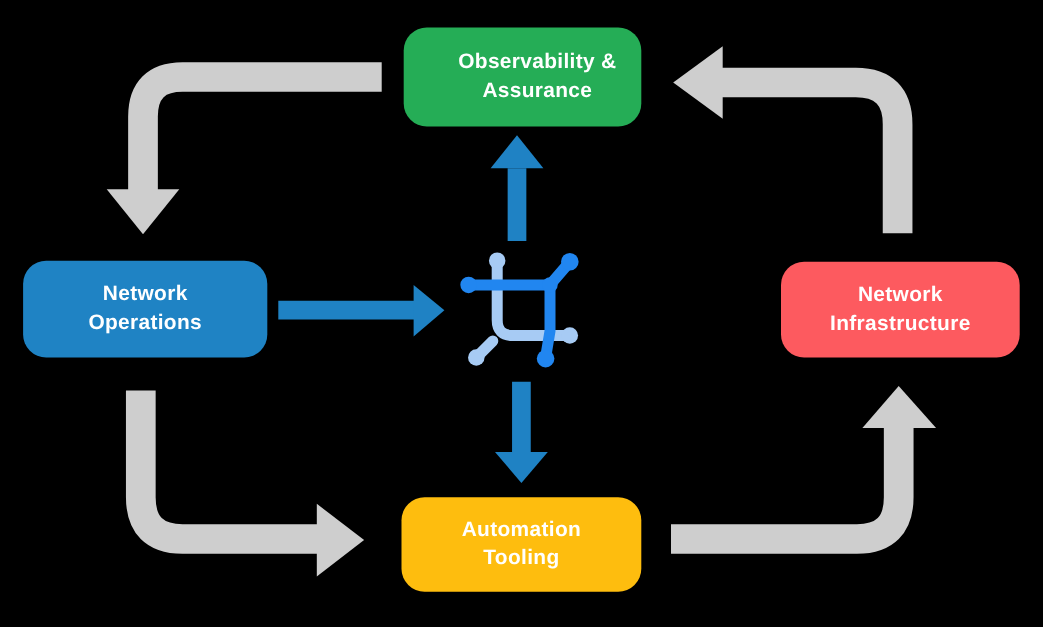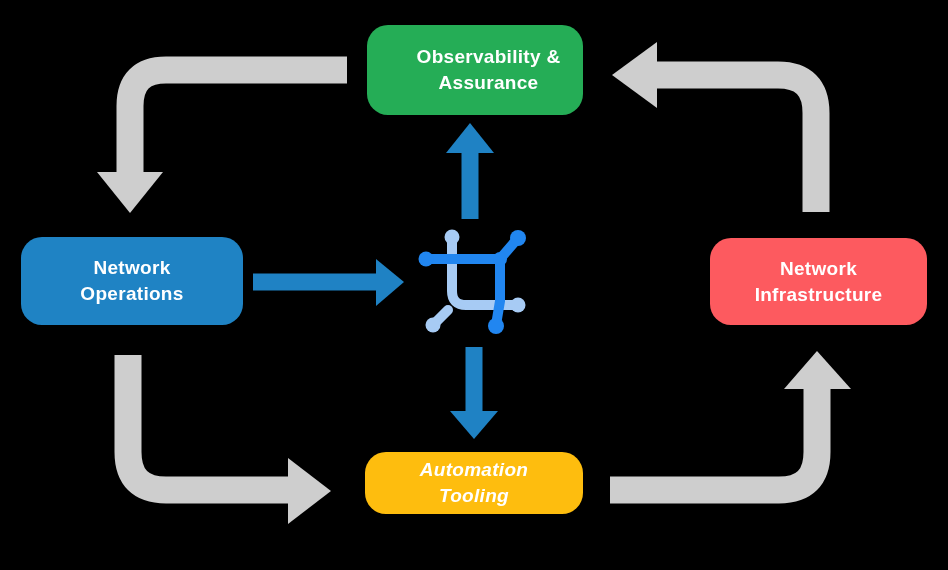--- a/index.html
+++ b/index.html
@@ -33,21 +33,21 @@
     line-height: 26px;
     font-weight: 700;
     letter-spacing: 0.3px;
     white-space: pre-line;
     border-radius: 21px;
     box-sizing: border-box;
   }
   .node-observability { left: 367px; top: 25px;  width: 216px; height: 90px; padding-left: 27px; }
   .node-operations    { left: 21px;  top: 237px; width: 222px; height: 88px; }
   .node-infrastructure{ left: 710px; top: 238px; width: 217px; height: 87px; }
-  .node-automation    { left: 365px; top: 452px; width: 218px; height: 62px; font-style: italic; }
+  .node-automation    { left: 365px; top: 452px; width: 218px; height: 86px; }
 </style>
 </head>
 <body>
 
 <div class="stage">
 
   <svg class="arrow-layer" width="948" height="570" viewBox="0 0 948 570">
 
     <g>
       <g stroke="#CECECE" stroke-width="27" fill="none">

